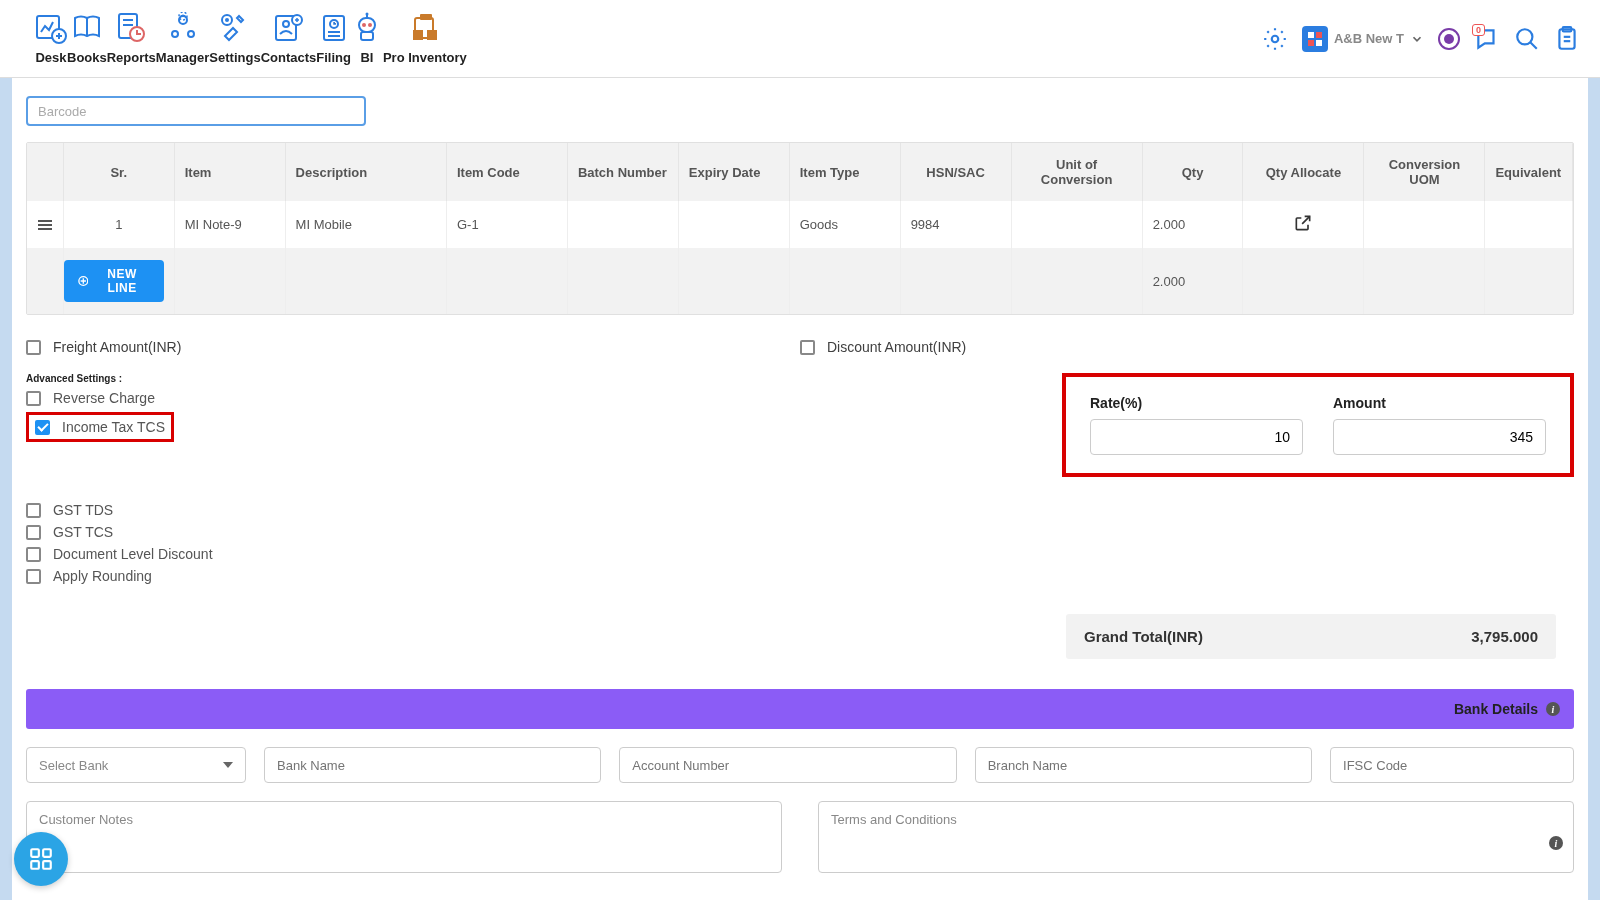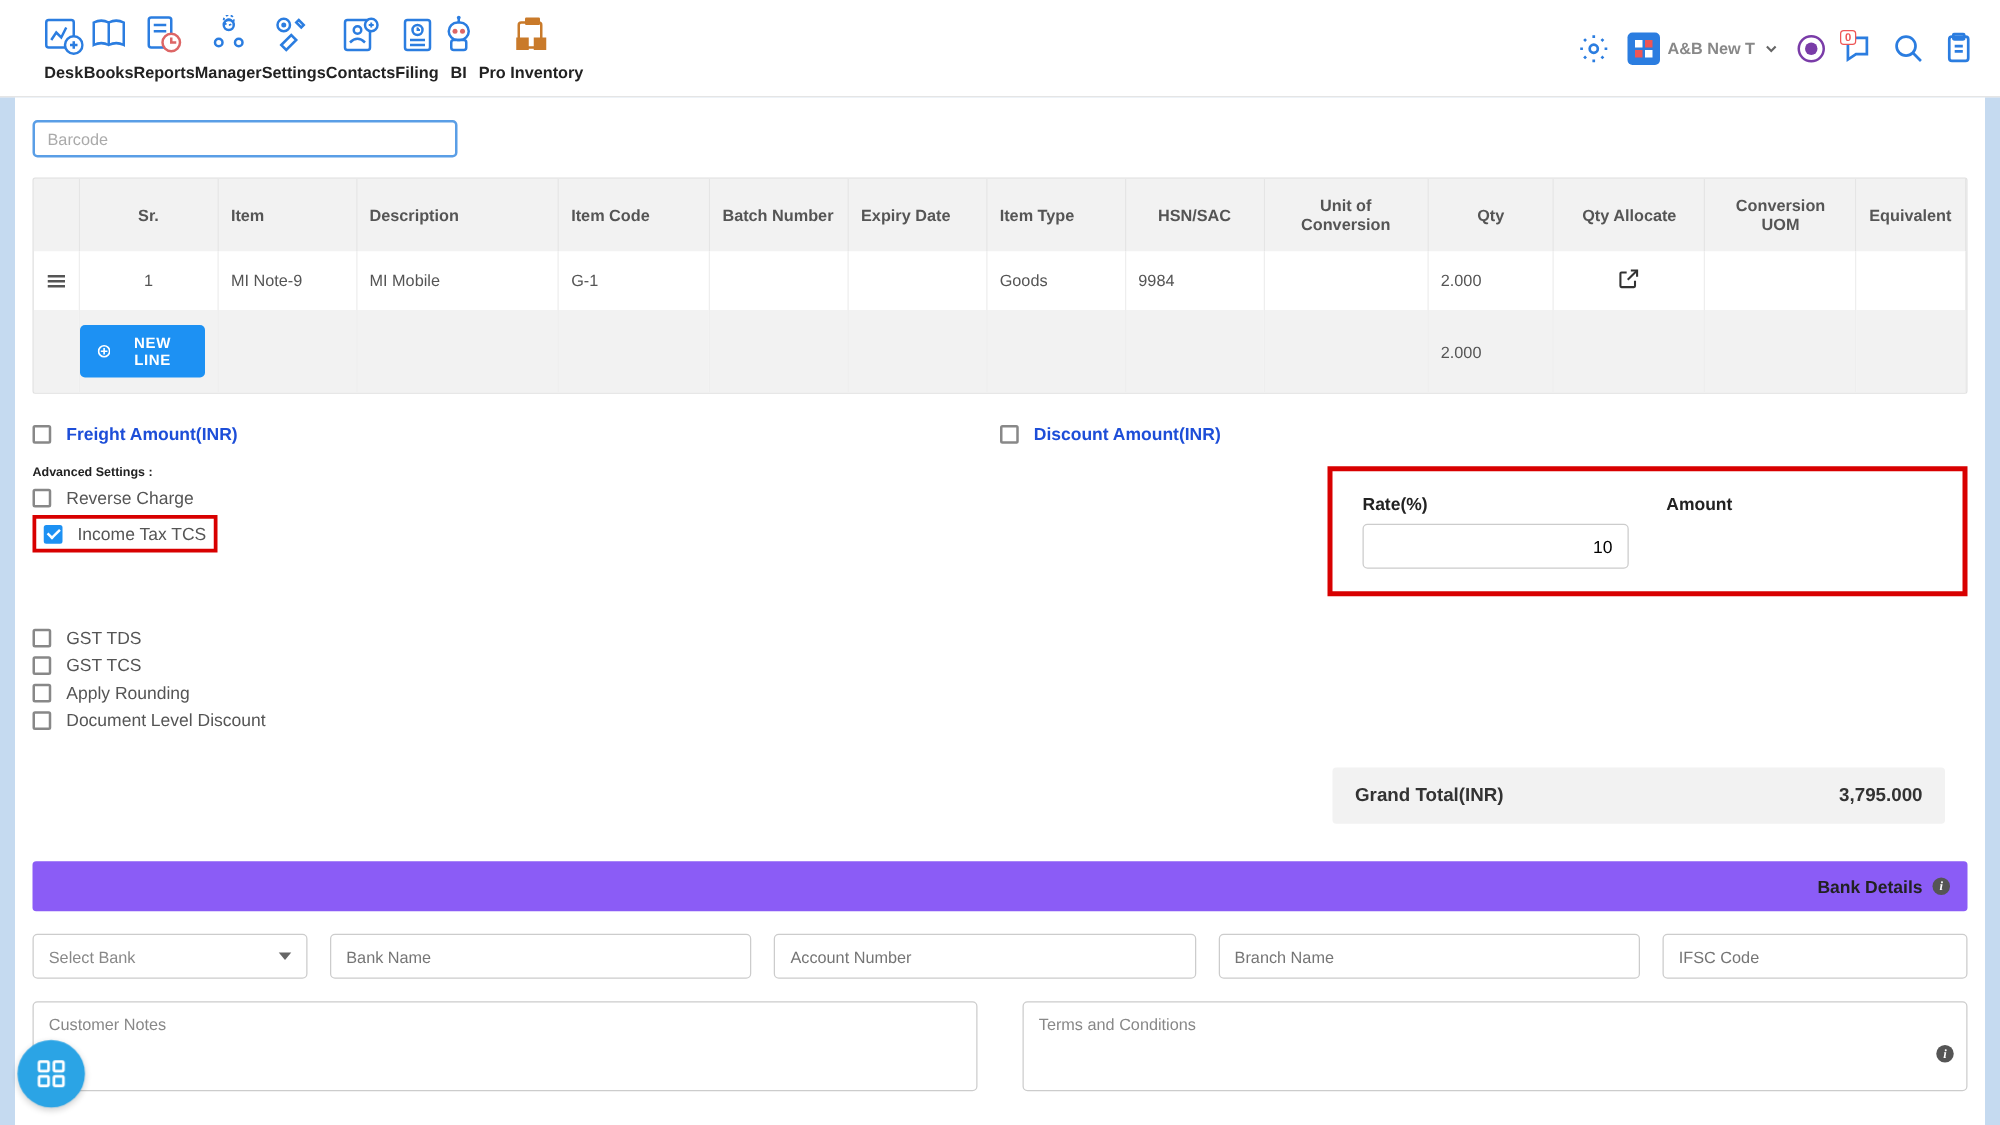--- a/index.html
+++ b/index.html
@@ -43,21 +43,21 @@
   .drag-handle { color: #666; display: flex; align-items: center; justify-content: center; }
   .popout-icon { width: 20px; height: 20px; color: #333; }
   .new-line-btn { background: #1d91f3; color: #fff; border: none; border-radius: 4px; padding: 7px 14px; font-weight: 700; font-size: 12px; letter-spacing: .5px; cursor: pointer; display: inline-flex; align-items: center; gap: 6px; }
   .plus-circ { width: 12px; height: 12px; }
 
   
   .opts { display: flex; padding: 16px 14px 0 14px; }
   .opts-col-left { flex: 1; }
   .opts-col-right { flex: 1; }
   .chk-row { display: flex; align-items: center; gap: 12px; margin-bottom: 6px; color: #555; font-size: 14px; }
-  .chk-row.bold { font-weight: 700; color: #1d4ed8; }
+  .chk-row.bold { font-weight: 400; color: #404040; }
   .chk { width: 15px; height: 15px; border: 2px solid #888; border-radius: 2px; display: inline-flex; align-items: center; justify-content: center; flex-shrink: 0; }
   .chk.checked { background: #1d91f3; border-color: #1d91f3; }
   .chk.checked::after { content:''; width: 4px; height: 8px; border: solid #fff; border-width: 0 2px 2px 0; transform: rotate(45deg); margin-top: -2px; }
   .adv-heading { font-weight: 700; font-size: 10px; color: #222; margin: 12px 0 6px 0; }
 
   
   .red-box { border: 3px solid #d80000; padding: 4px 6px; display: inline-flex; align-items: center; gap: 10px; }
   .red-box-right { border: 4px solid #d80000; padding: 18px 24px; position: absolute; right: 14px; width: 512px; display: flex; gap: 30px; background: #fff; }
   .rate-group { flex: 1; display: flex; flex-direction: column; gap: 8px; }
   .rate-label { font-weight: 700; font-size: 14px; color: #222; }
@@ -330,40 +330,41 @@
       </div>
 
       
       <div class="red-box-right" style="top:0;">
         <div class="rate-group">
           <span class="rate-label">Rate(%)</span>
           <input class="rate-input" value="10" style="">
         </div>
         <div class="rate-group">
           <span class="rate-label">Amount</span>
+          <input class="rate-input" value="345" style="">
         </div>
       </div>
 
       <div class="spacer-gap"></div>
 
       <div class="chk-row">
         <span class="chk"></span>
         <span>GST TDS</span>
       </div>
       <div class="chk-row">
         <span class="chk"></span>
         <span>GST TCS</span>
       </div>
       <div class="chk-row">
         <span class="chk"></span>
-        <span>Apply Rounding</span>
+        <span>Document Level Discount</span>
       </div>
       <div class="chk-row">
         <span class="chk"></span>
-        <span>Document Level Discount</span>
+        <span>Apply Rounding</span>
       </div>
     </div>
 
     <div class="grand-wrap" style="padding: 0 32px; justify-content: flex-end;">
       <div class="grand-box">
         <span style="font-weight:700;font-size:15px;">Grand Total(INR)</span>
         <span style="font-weight:700;font-size:15px;">3,795.000</span>
       </div>
     </div>
 

